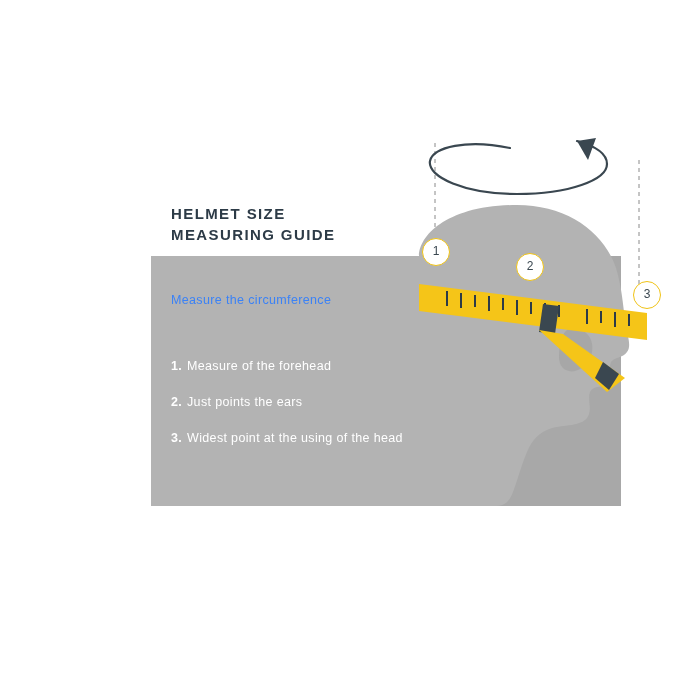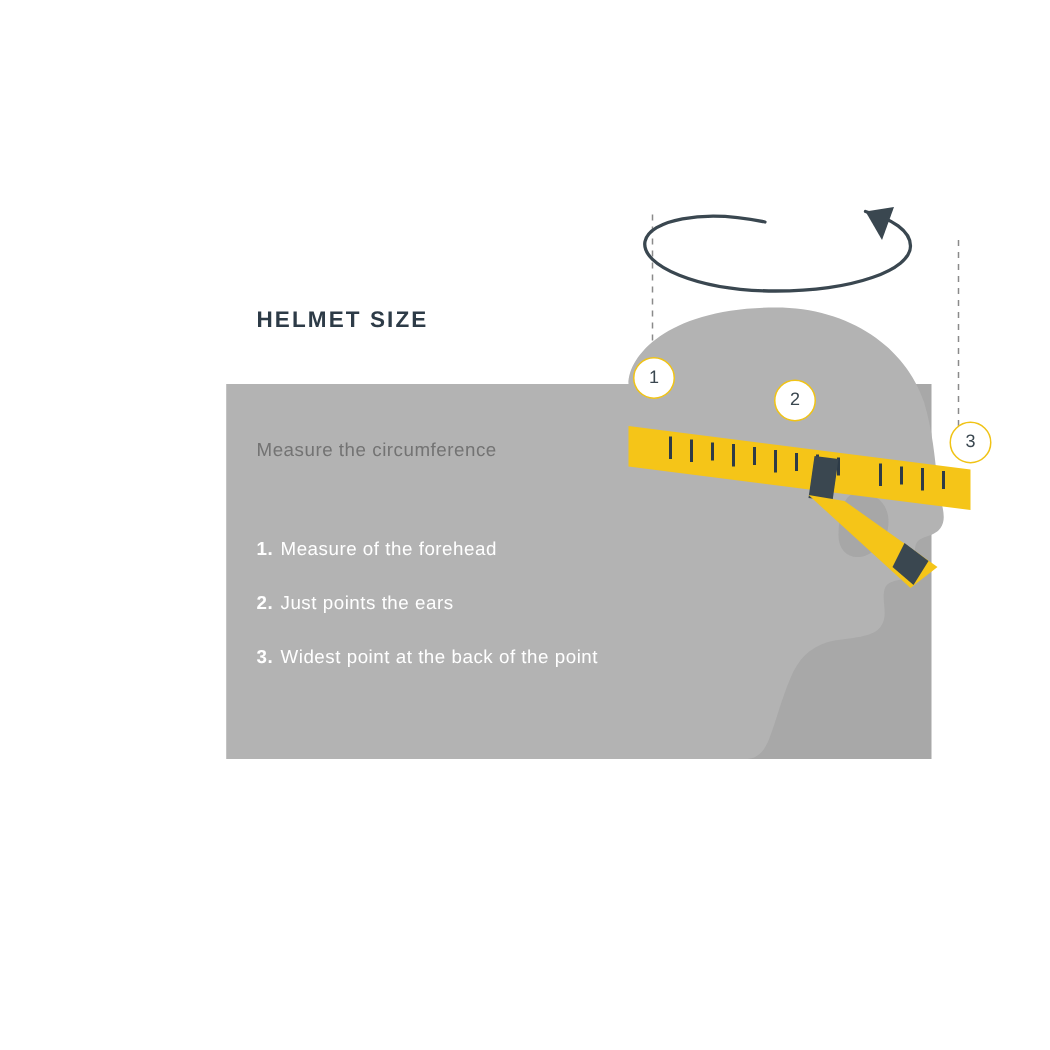--- a/index.html
+++ b/index.html
@@ -40,21 +40,21 @@
     line-height: 21px;
     text-transform: uppercase;
   }
   .title .l2 { display: block; }
   
   .intro {
     position: absolute;
     left: 124px;
     top: 291px;
     width: 260px;
-    color: #737373;
+    color: #3b82f6;
     font-size: 12.5px;
     line-height: 19px;
     letter-spacing: 0.35px;
   }
   
   .steps {
     position: absolute;
     left: 124px;
     top: 357px;
     width: 250px;
@@ -166,38 +166,39 @@
       <polygon fill="#3a4750" points="496,304 512,306 508,334 492,332"></polygon>
 
       <polygon fill="#f5c518" points="492,330 516,334 578,378 560,392"></polygon>
 
       <polygon fill="#3a4750" points="556,362 572,374 562,390 548,378"></polygon>
     </g>
   </svg>
 
   <div class="title">
     <span>HELMET SIZE</span>
+    <span class="l2">MEASURING GUIDE</span>
   </div>
 
   <div class="intro">
     <div>Measure the circumference</div>
   </div>
 
   <div class="steps">
     <div class="step">
       <span class="num">1.</span>
       <span>Measure of the forehead</span>
     </div>
     <div class="step">
       <span class="num">2.</span>
       <span>Just points the ears</span>
     </div>
     <div class="step">
       <span class="num">3.</span>
-      <span>Widest point at the back of the point</span>
+      <span>Widest point at the using of the head</span>
     </div>
   </div>
 
   <div class="callout c1">1</div>
   <div class="callout c2">2</div>
   <div class="callout c3">3</div>
 
 </div>
 
 </body></html>

